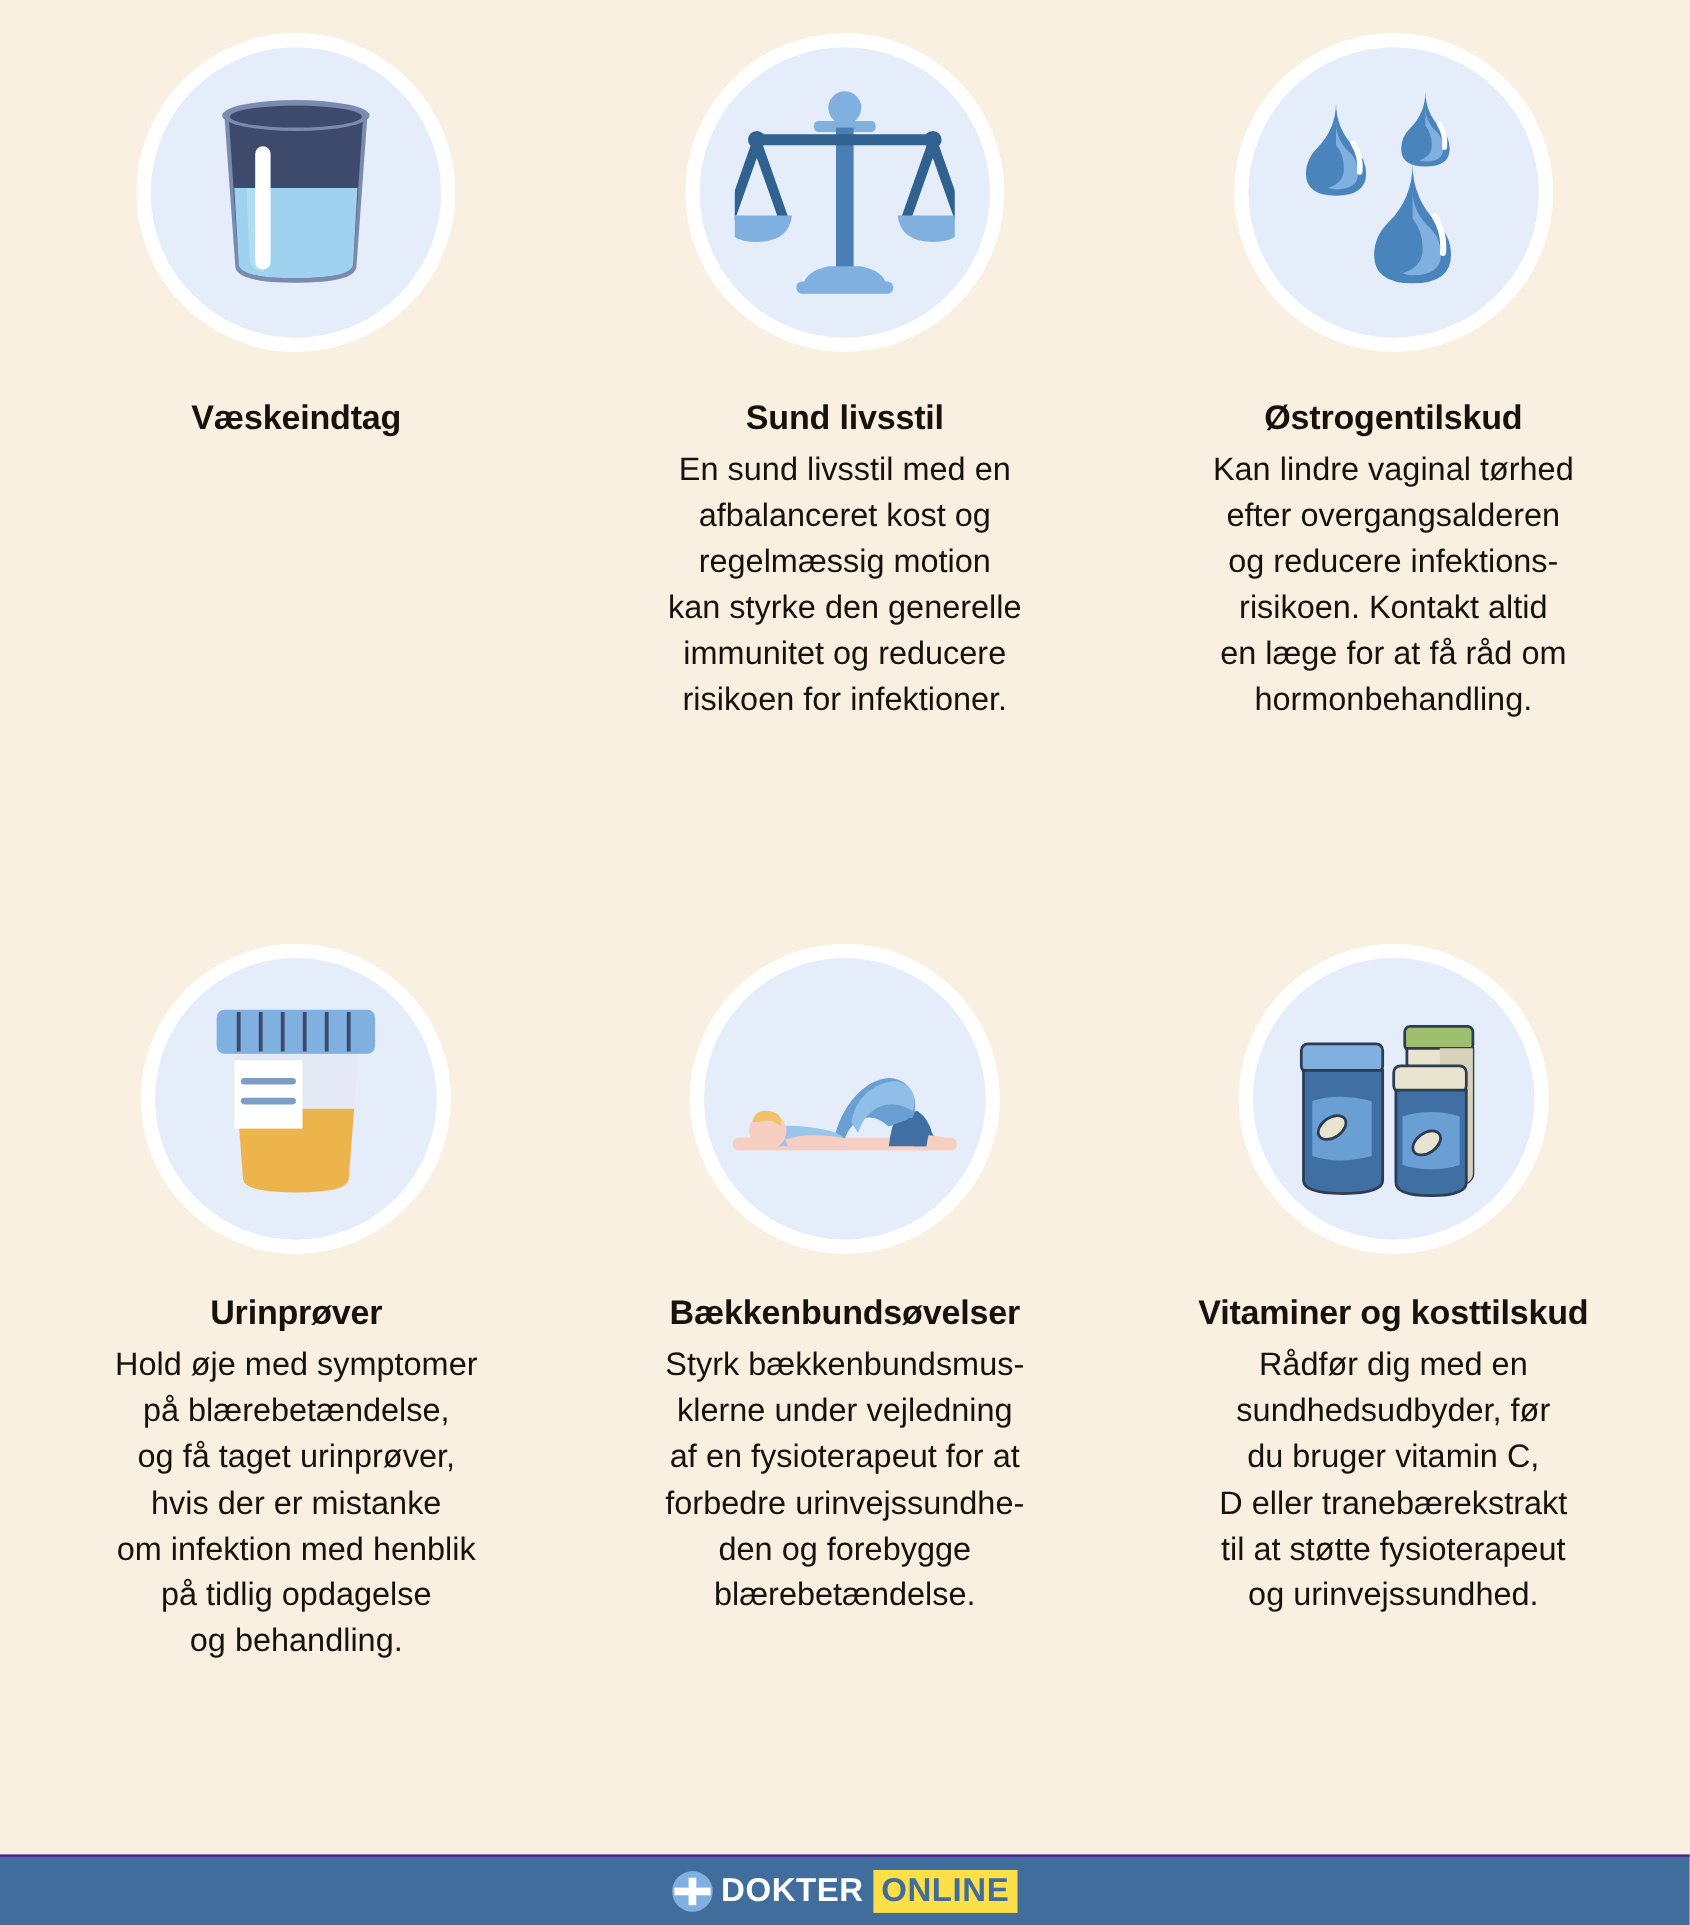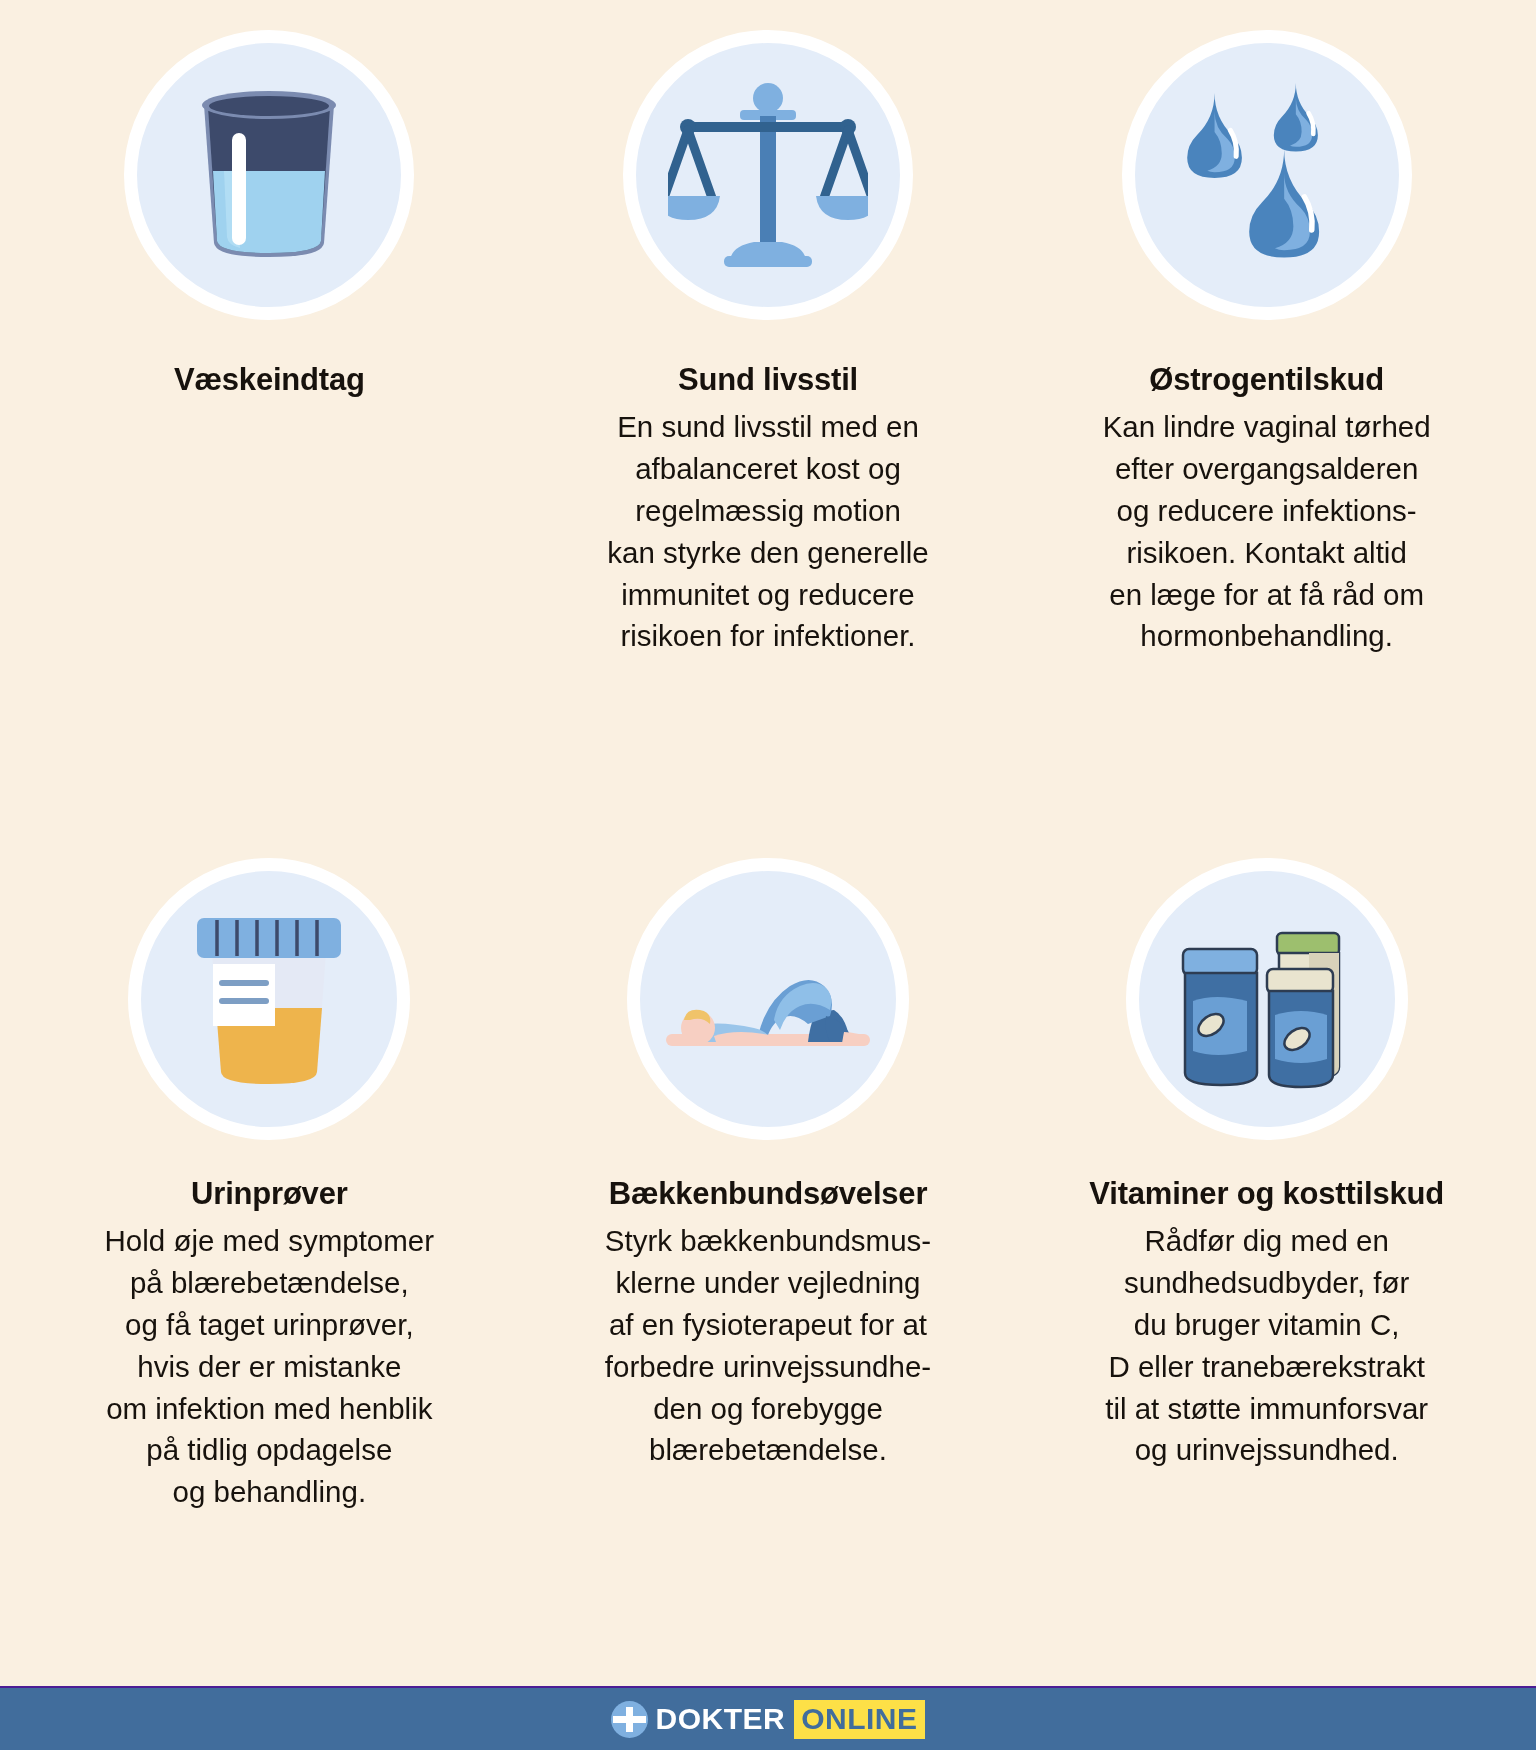--- a/index.html
+++ b/index.html
@@ -298,21 +298,21 @@
               <ellipse cx="138" cy="132" rx="14" ry="9" transform="rotate(-35 138 132)" fill="#e9e4cf"></ellipse>
             </g>
           </svg>
         </span>
       </div>
       <div class="card-title">Vitaminer og kosttilskud</div>
       <div class="card-body">Rådfør dig med en
 sundhedsudbyder, før
 du bruger vitamin C,
 D eller tranebærekstrakt
-til at støtte immunforsvar
+til at støtte fysioterapeut
 og urinvejssundhed.</div>
     </div>
 
   </div>
 
   <div class="footer">
     <div class="logo">
       <span class="logo-mark"></span>
       <span class="logo-dokter">DOKTER</span>
       <span class="logo-online">ONLINE</span>

